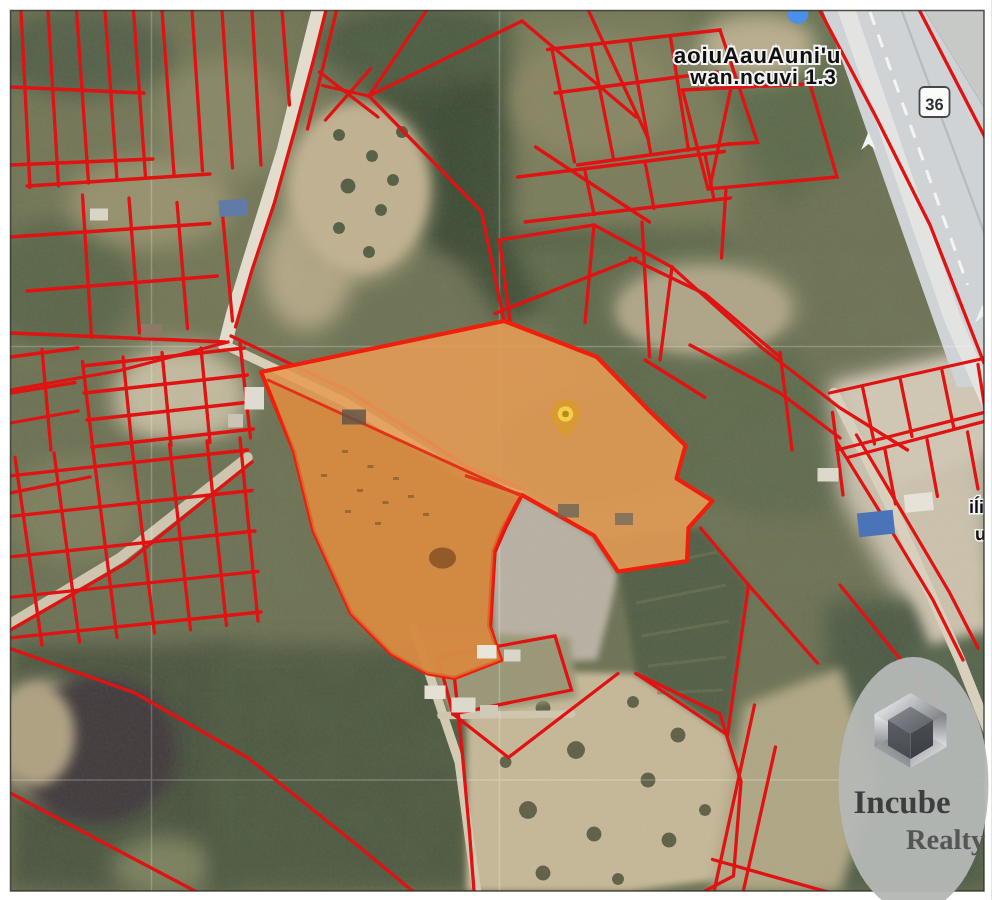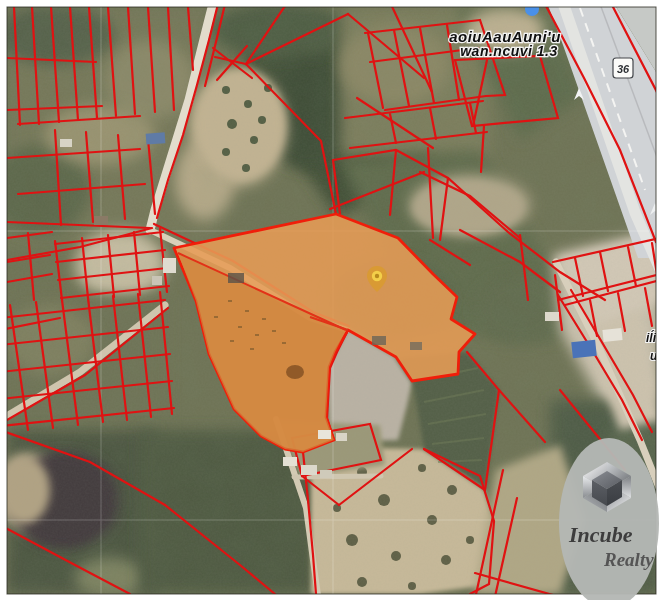--- a/index.html
+++ b/index.html
@@ -1,16 +1,16 @@
 <!DOCTYPE html>
 <html><head>
 <meta charset="utf-8">
 <style>
 html,body{margin:0;padding:0;background:#ffffff;width:661px;height:600px;overflow:hidden;font-family:"Liberation Sans",sans-serif;}
-#wrap{position:relative;width:661px;height:468px;font-style:italic;}
+#wrap{position:relative;width:661px;height:468px;}
 svg{display:block;}
 </style>
 </head>
 <body>
 <div id="wrap">
 <svg width="661" height="600" viewBox="0 0 661 600" xmlns="http://www.w3.org/2000/svg">
 <defs>
 <filter id="b4" x="-30%" y="-30%" width="160%" height="160%">
           <feGaussianBlur stdDeviation="4"></feGaussianBlur>
         </filter>

